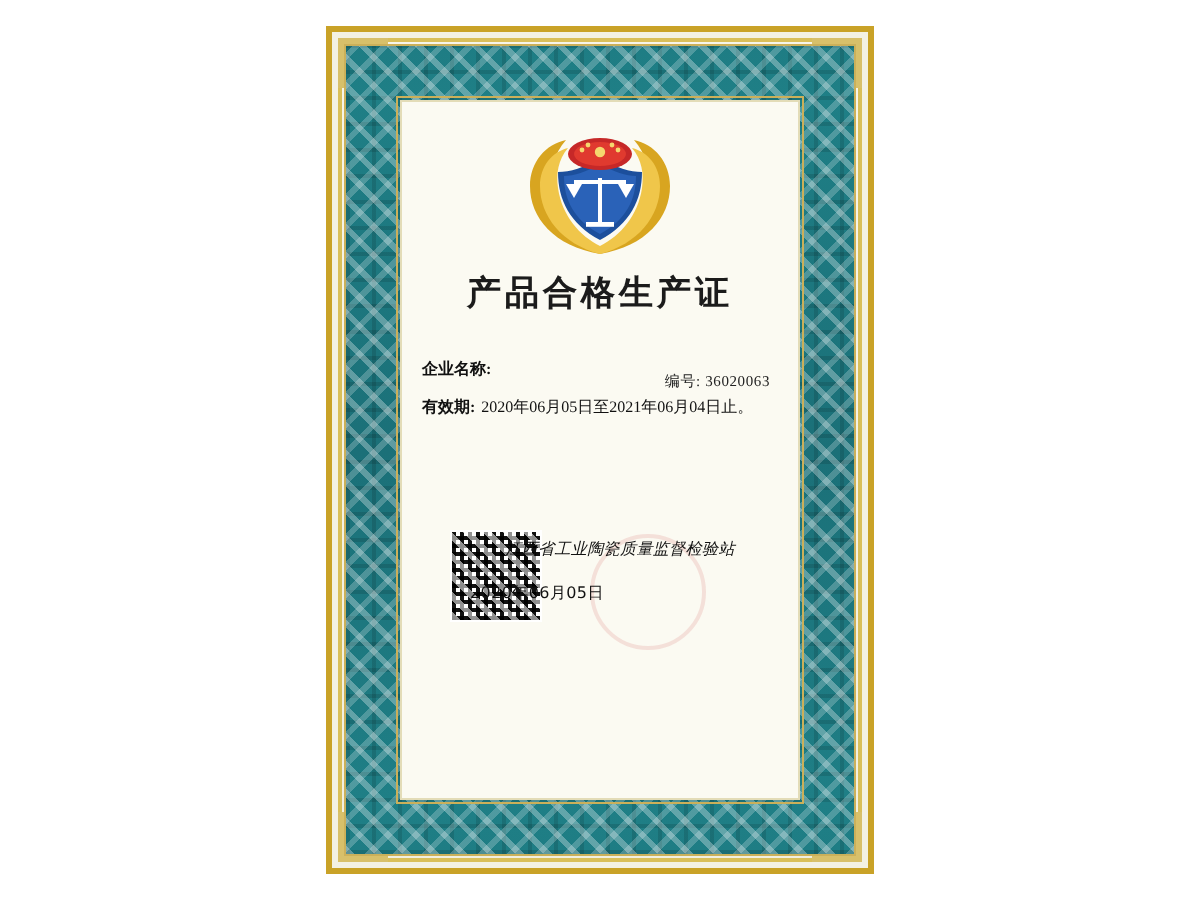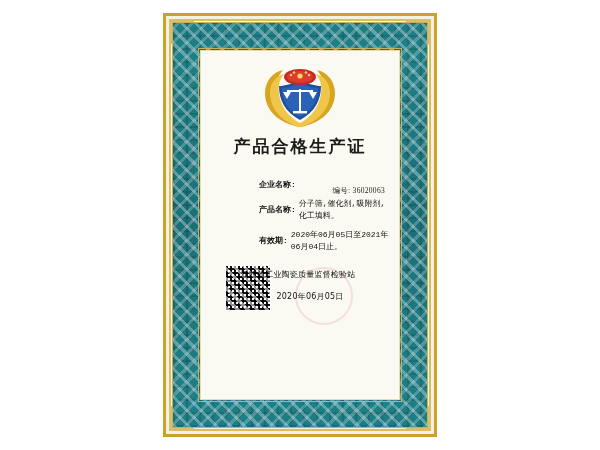--- a/index.html
+++ b/index.html
@@ -159,27 +159,26 @@
   
   .body {
     position: absolute;
     left: 10px;
     right: 10px;
     top: 128px;
   }
 
   .row {
     display: flex;
-    align-items: center;
+    align-items: flex-start;
     margin-bottom: 7px;
     font-size: 8px;
     line-height: 12px;
     color: #111;
-    font-family: Liberation Mono, monospace;
-    margin-left: 48px;
+    font-family: Liberation Serif, serif;
   }
 
   .row .lbl {
     font-weight: bold;
     white-space: nowrap;
     flex: 0 0 auto;
   }
 
   .row .val {
     margin-left: 3px;
@@ -221,36 +220,36 @@
   .qr:after {
     content: "";
     position: absolute;
     inset: 0;
     background-image:
       repeating-linear-gradient(45deg, rgba(255,255,255,0.55) 0 3px, rgba(255,255,255,0) 3px 7px);
   }
 
   .issuer {
     position: absolute;
-    right: 16px;
+    right: 4px;
     top: 4px;
     width: 150px;
     text-align: center;
     font-size: 8px;
     color: #111;
     font-family: "DejaVu Sans", sans-serif;
     letter-spacing: 0.2px;
+    font-style: italic;
   }
 
   .issue-date {
     position: absolute;
     right: 4px;
     top: 26px;
     width: 150px;
-    text-align: center;
     font-size: 8px;
     color: #111;
     font-family: "DejaVu Sans", sans-serif;
     letter-spacing: 0.2px;
   }
 
   
   .seal {
     position: absolute;
     right: 36px;
@@ -316,24 +315,20 @@
         <span>编号:</span>
         <span>36020063</span>
       </div>
 
       <div class="body">
 
         <div class="row">
           <span class="lbl">企业名称:</span>
         </div>
 
-        <div class="row">
-          <span class="lbl">产品名称:</span>
-          <span class="val">分子筛,催化剂,吸附剂,化工填料。</span>
-        </div>
 
 
         <div class="row">
           <span class="lbl">有效期:</span>
           <span class="val">2020年06月05日至2021年06月04日止。</span>
         </div>
 
       </div>
 
       <div class="footer">

